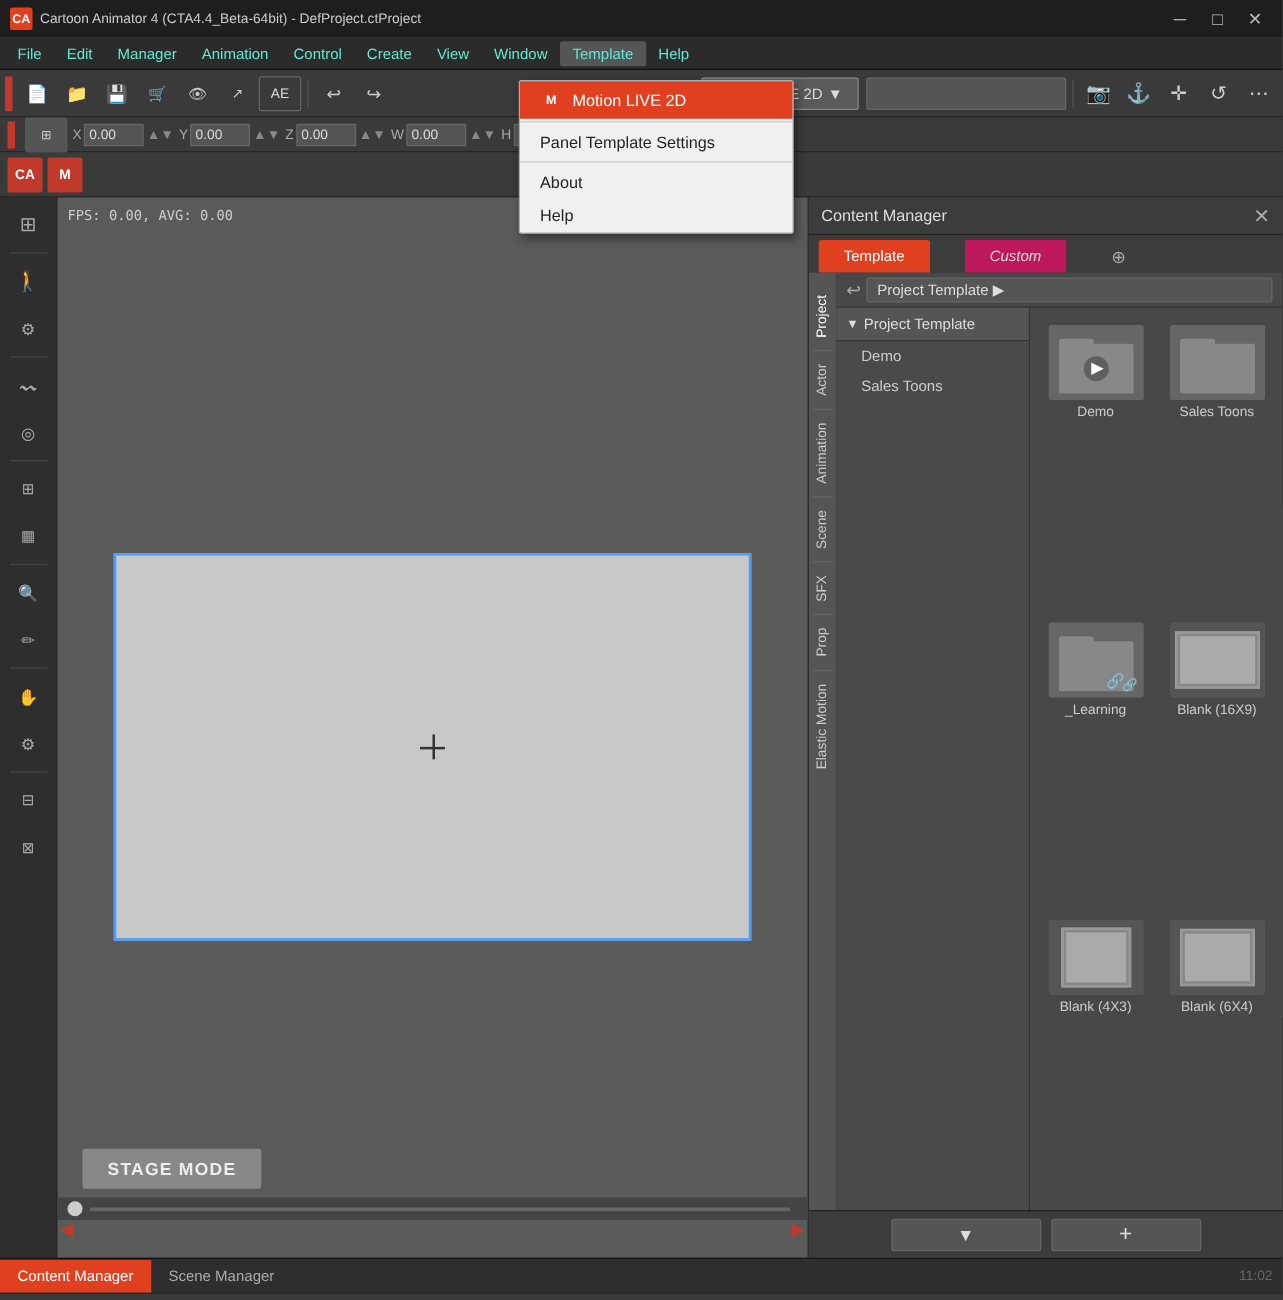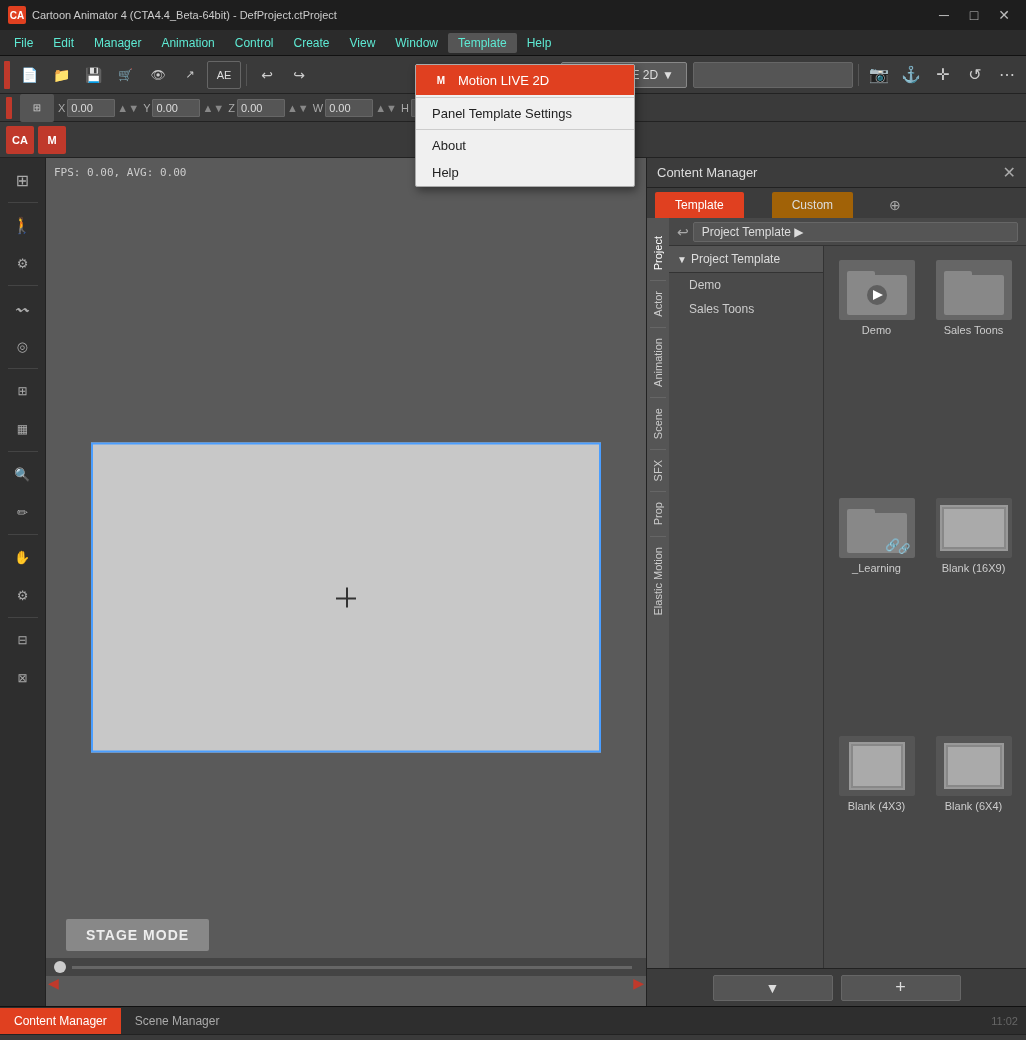--- a/index.html
+++ b/index.html
@@ -64,21 +64,21 @@
     
     #right-panel { width: 380px; background: #3c3c3c; border-left: 1px solid #222; display: flex; flex-direction: column; }
     #cm-header { height: 30px; background: #3c3c3c; display: flex; align-items: center; justify-content: space-between; padding: 0 10px; border-bottom: 1px solid #222; }
     #cm-title { font-size: 13px; color: #ddd; }
     #cm-close { cursor: pointer; color: #aaa; font-size: 16px; }
 
     
     #tab-row { display: flex; background: #3c3c3c; padding: 4px 8px 0; align-items: center; gap: 28px; }
     .cm-tab { height: 26px; padding: 0 20px; display: flex; align-items: center; cursor: pointer; font-size: 12px; border-radius: 2px 2px 0 0; }
     .cm-tab.active { background: #e04020; color: white; }
-    .cm-tab.inactive { background: #a16207; color: #ddd; }
+    .cm-tab.inactive { background: #be185d; color: #ddd; font-style: italic; }
     .tab-arrow { margin-left: 8px; color: #aaa; font-size: 14px; cursor: pointer; }
 
     
     #content-body { display: flex; flex: 1; overflow: hidden; }
     #vtabs { width: 22px; background: #555; display: flex; flex-direction: column; align-items: center; padding-top: 10px; }
     .vtab { writing-mode: vertical-rl; text-orientation: mixed; transform: rotate(180deg); font-size: 11px; color: #ccc; cursor: pointer; padding: 8px 3px; white-space: nowrap; }
     .vtab.active { color: white; }
     .vtab-sep { width: 16px; height: 1px; background: #666; margin: 2px 0; }
 
     

